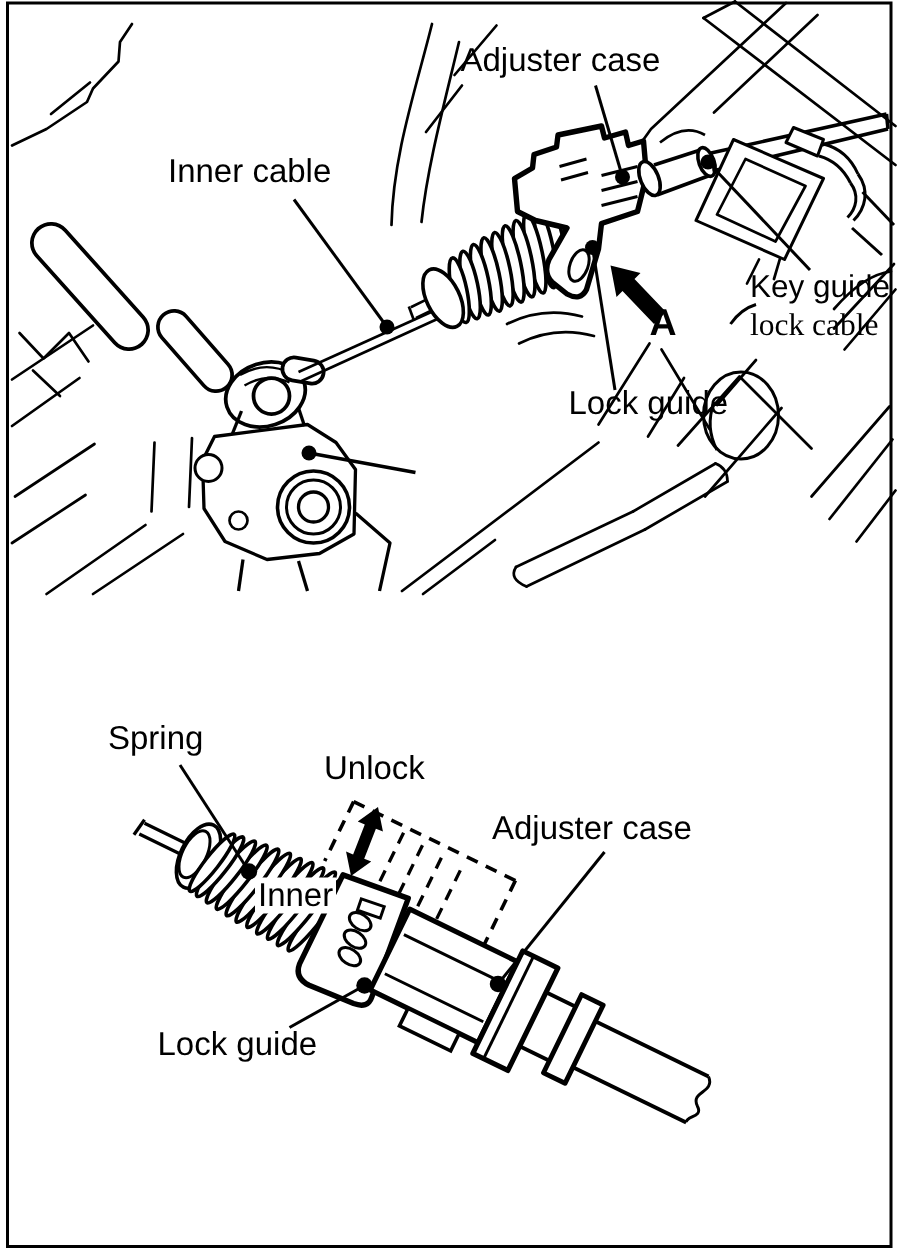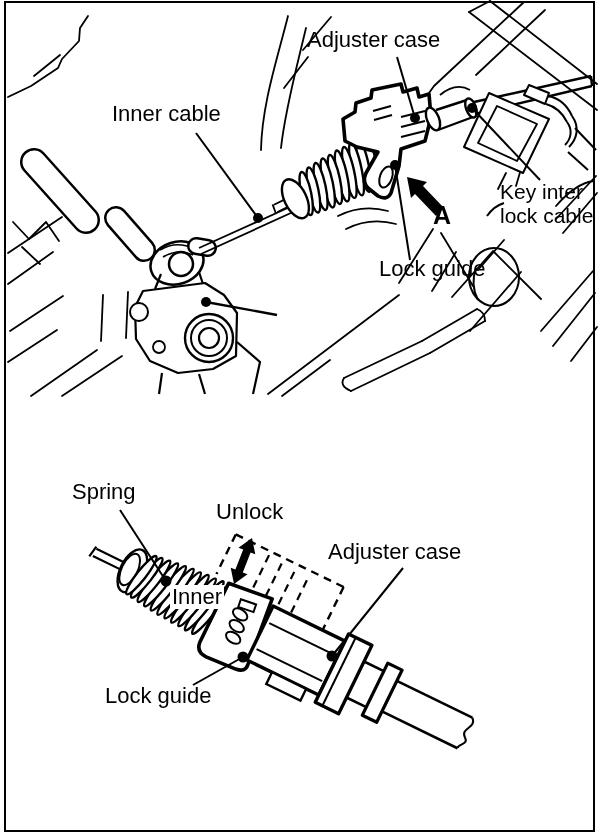--- a/index.html
+++ b/index.html
@@ -247,22 +247,22 @@
       <circle cx="166" cy="581" r="5.5"></circle>
       <circle cx="332" cy="656" r="5.5"></circle>
       <circle cx="243" cy="657" r="5.5"></circle>
     </g>
   </svg>
 
   <div class="label" style="left:307px;top:28px;">Adjuster case</div>
 
   <div class="label" style="left:112px;top:102px;">Inner cable</div>
 
-  <div class="label" style="left:500px;top:181px;font-size:21px;">Key inter</div>
-  <div class="label" style="left:500px;top:205px;font-size:21px;">lock cable</div>
+  <div class="label" style="left:500px;top:181px;font-size:21px;">Key guide</div>
+  <div class="label" style="left:500px;top:205px;font-size:21px;font-family:Liberation Serif, serif;">lock cable</div>
 
   <div class="label" style="left:379px;top:257px;">Lock guide</div>
 
 
   <div class="label small-caps-a" style="left:433px;top:202px;">A</div>
 
 
   <div class="label" style="left:72px;top:480px;">Spring</div>
 
   <div class="label" style="left:216px;top:500px;">Unlock</div>

